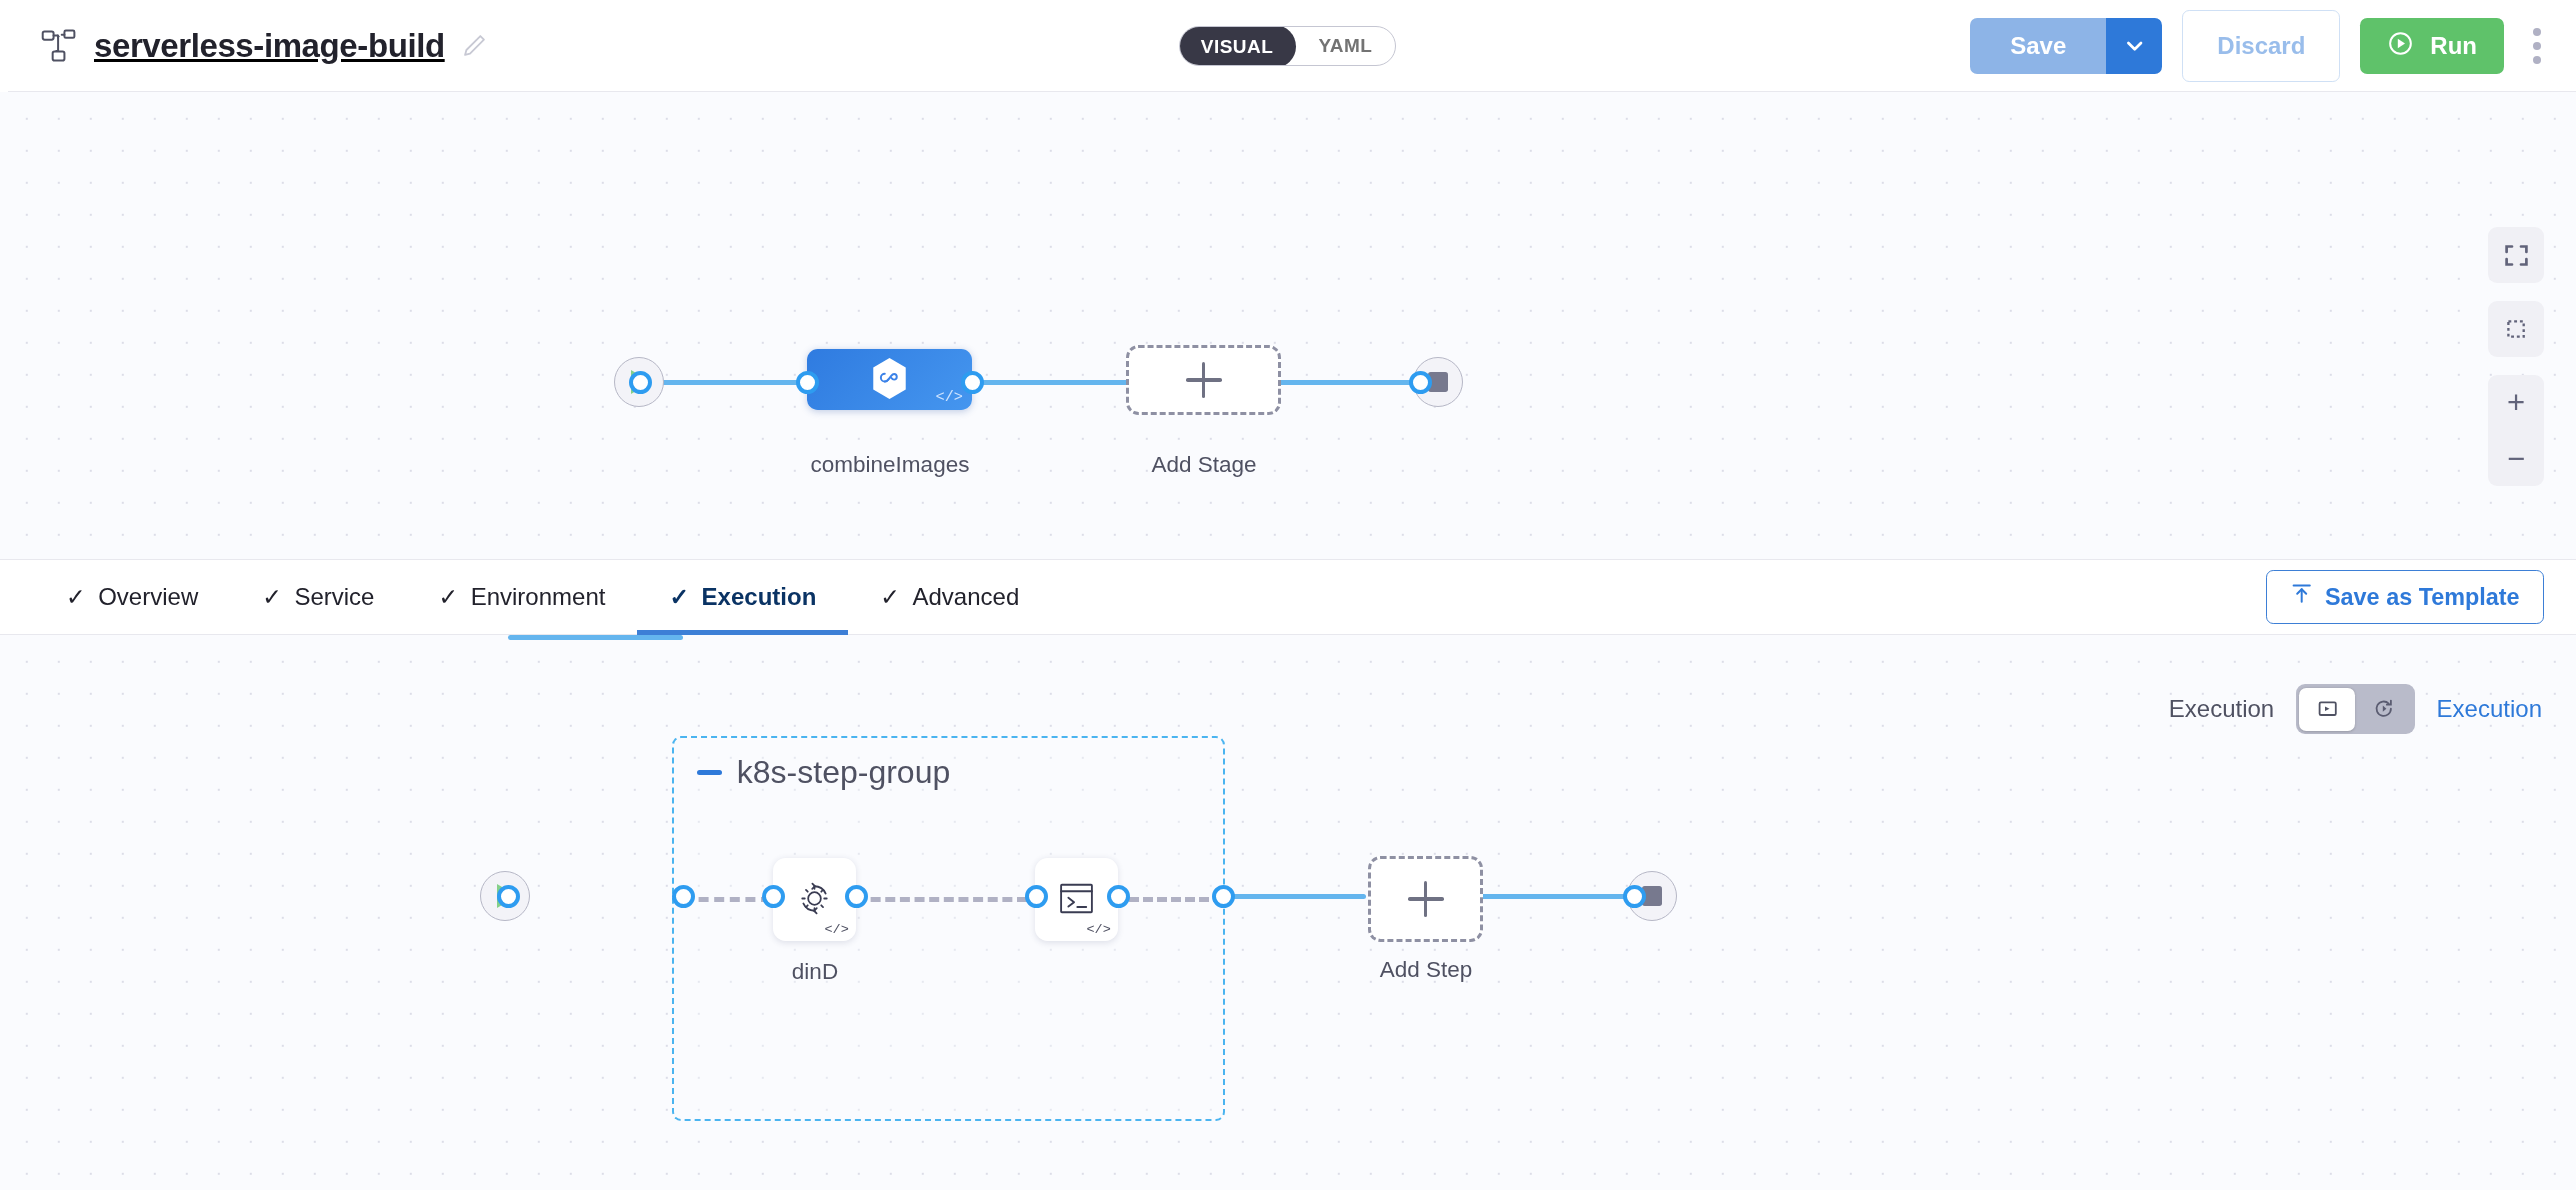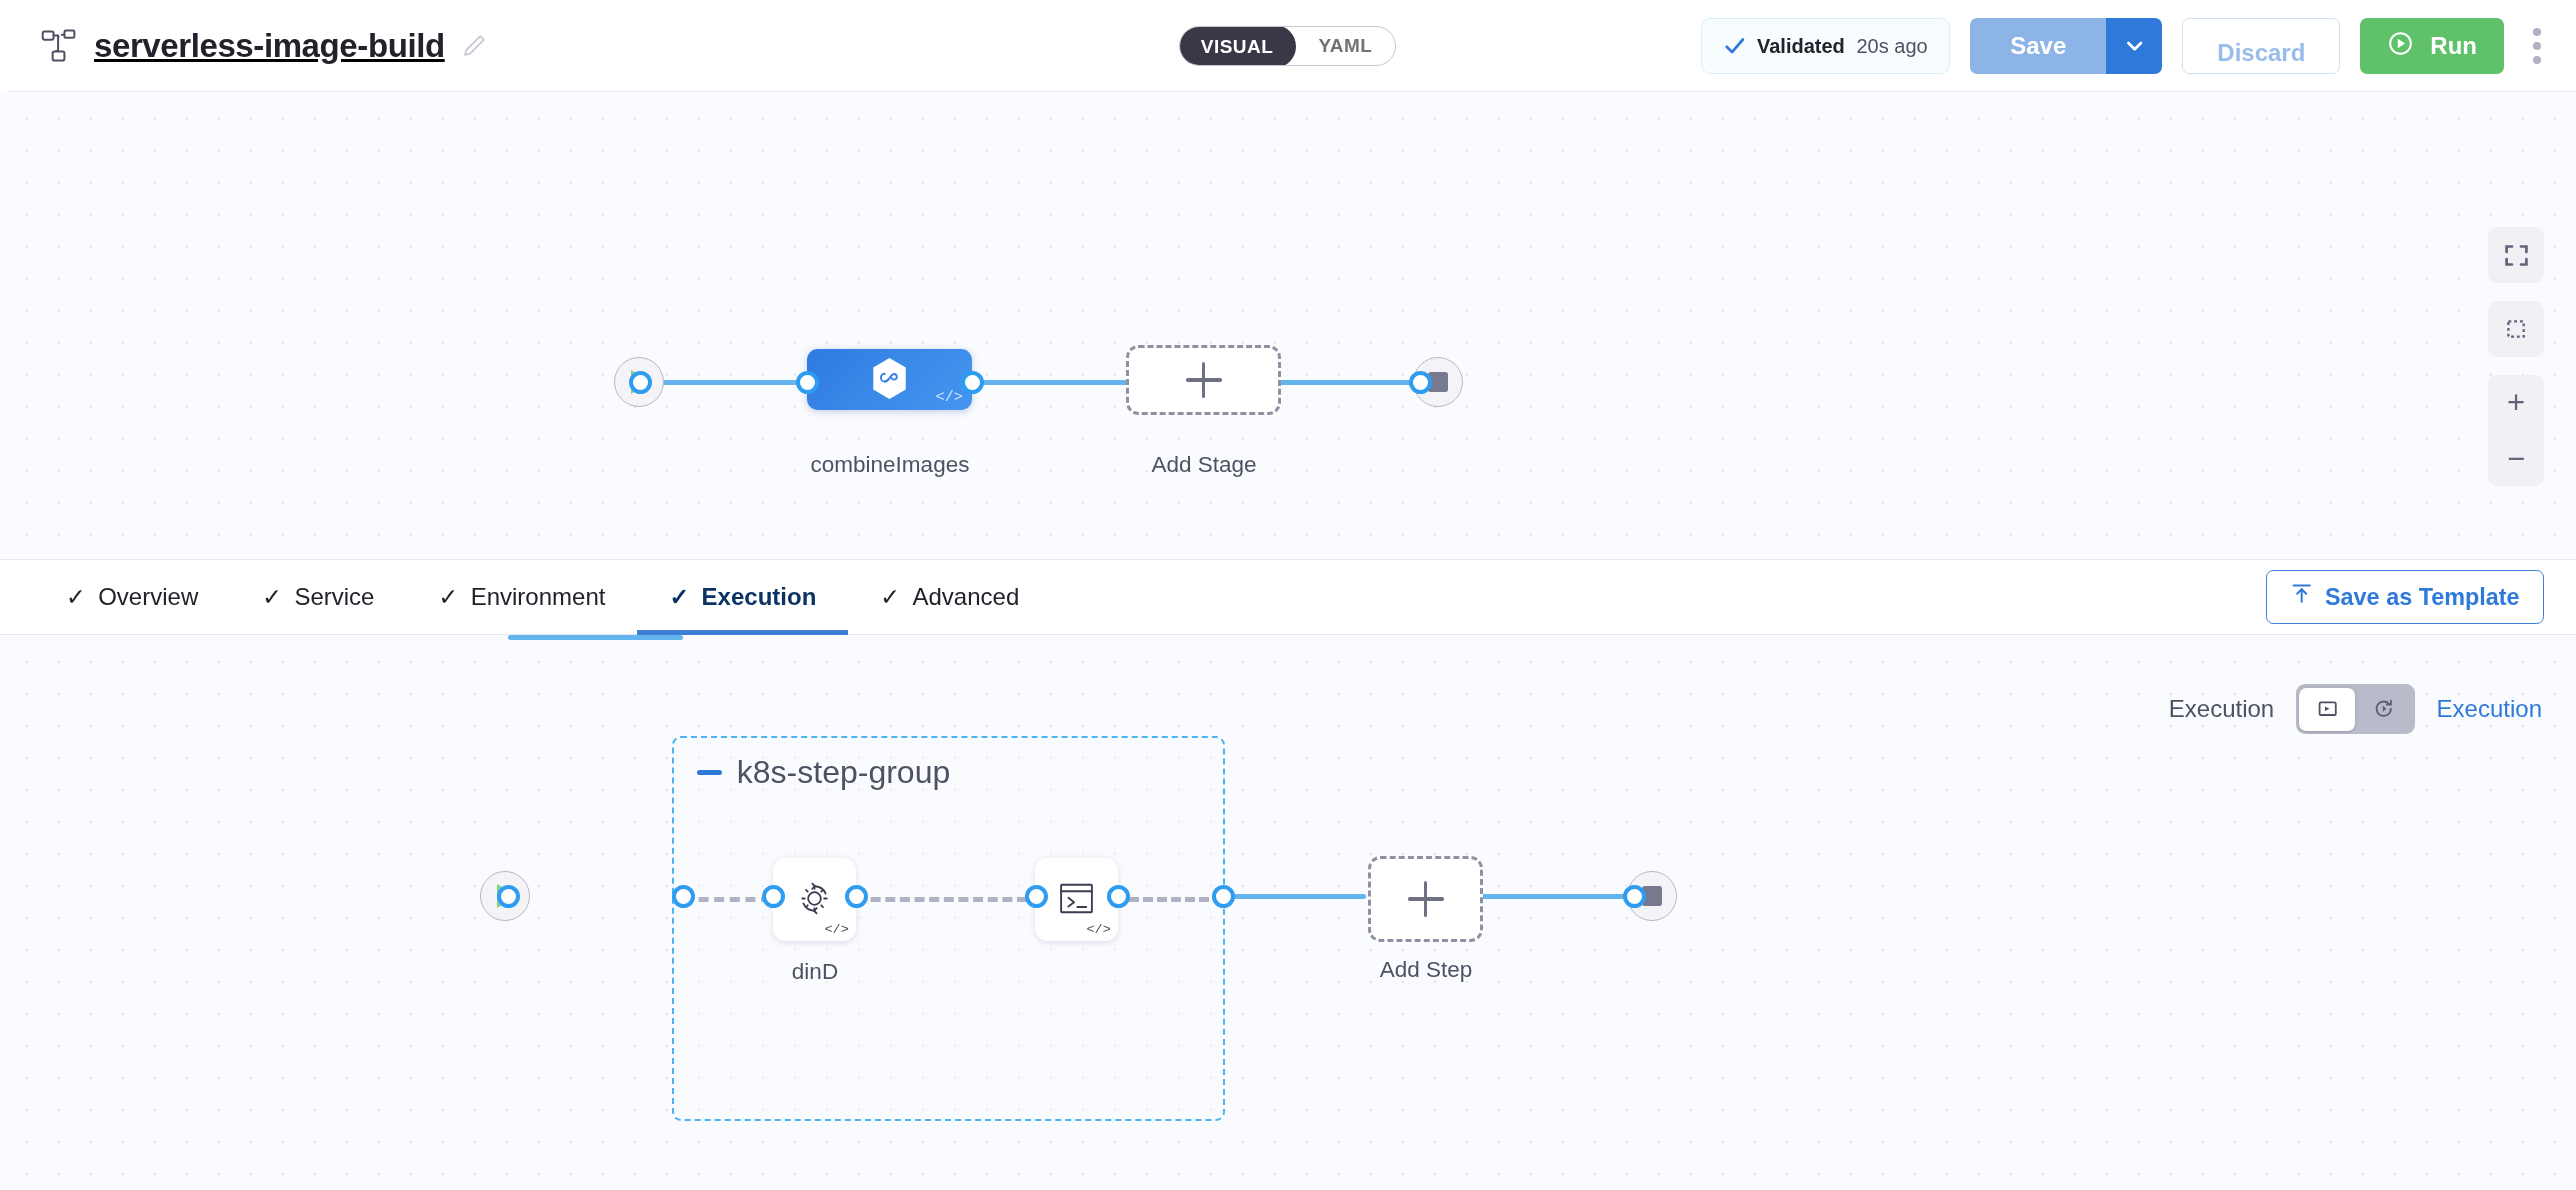--- a/index.html
+++ b/index.html
@@ -62,21 +62,21 @@
     background: #8db4e7; color: #ffffff; font-size: 24px; font-weight: bold;
     padding: 0 40px; height: 56px; line-height: 56px; border: none;
   }
   .btn-save-caret {
     background: #2e79d9; width: 56px; height: 56px;
     display: flex; align-items: center; justify-content: center;
   }
   .btn-discard {
     background: #ffffff; border: 1.8px solid #cfe0f5; border-radius: 7.2px;
     color: #99bdeb; font-size: 24px; font-weight: bold;
-    height: 56px; line-height: 52px; padding: 8px 34px;
+    height: 72px; line-height: 52px; padding: 8px 34px;
   }
   .btn-run {
     background: #5fc26a; border: none; border-radius: 7.2px;
     color: #ffffff; font-size: 24px; font-weight: bold;
     height: 56px; padding: 0 27px;
     display: flex; align-items: center; gap: 16px;
   }
   .kebab { display: flex; flex-direction: column; gap: 6.3px; padding: 7.2px 9px; }
   .kebab i { width: 8px; height: 8px; border-radius: 50%; background: #b0b1c4; display:block; }
 
@@ -235,29 +235,20 @@
   </div>
 
   <div class="hdr-center" data-name="view-mode-toggle">
     <div class="seg-toggle">
       <div class="seg active" data-name="tab-visual">VISUAL</div>
       <div class="seg" data-name="tab-yaml">YAML</div>
     </div>
   </div>
 
   <div class="hdr-right" data-name="header-actions">
-    <div class="validated-pill" data-name="status-badge-validated">
-      <span class="validated-check" data-name="check-icon">
-        <svg viewBox="0 0 24 24" width="21.6" height="21.6" fill="none" stroke="#2e79d9" stroke-width="3" stroke-linecap="round" stroke-linejoin="round">
-          <path d="M3 13l6 6L21 5"></path>
-        </svg>
-      </span>
-      <span class="validated-label" data-name="validated-label">Validated</span>
-      <span class="validated-time" data-name="validated-timestamp">20s ago</span>
-    </div>
 
     <div class="save-group" data-name="save-button-group">
       <button class="btn-save" data-name="save-button">Save</button>
       <div class="btn-save-caret" data-name="chevron-down-icon">
         <svg viewBox="0 0 26 26" width="23.4" height="23.4" fill="none" stroke="#ffffff" stroke-width="3" stroke-linecap="round" stroke-linejoin="round">
           <path d="M6 10l7 7 7-7"></path>
         </svg>
       </div>
     </div>
 

